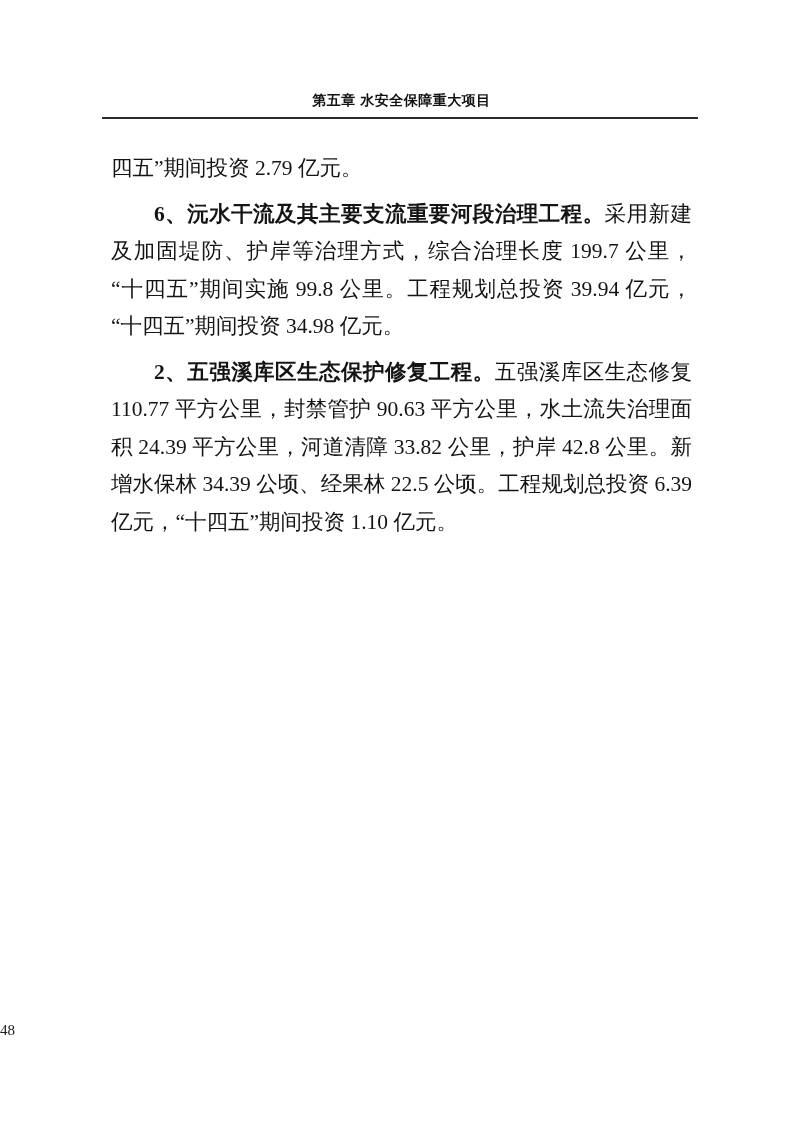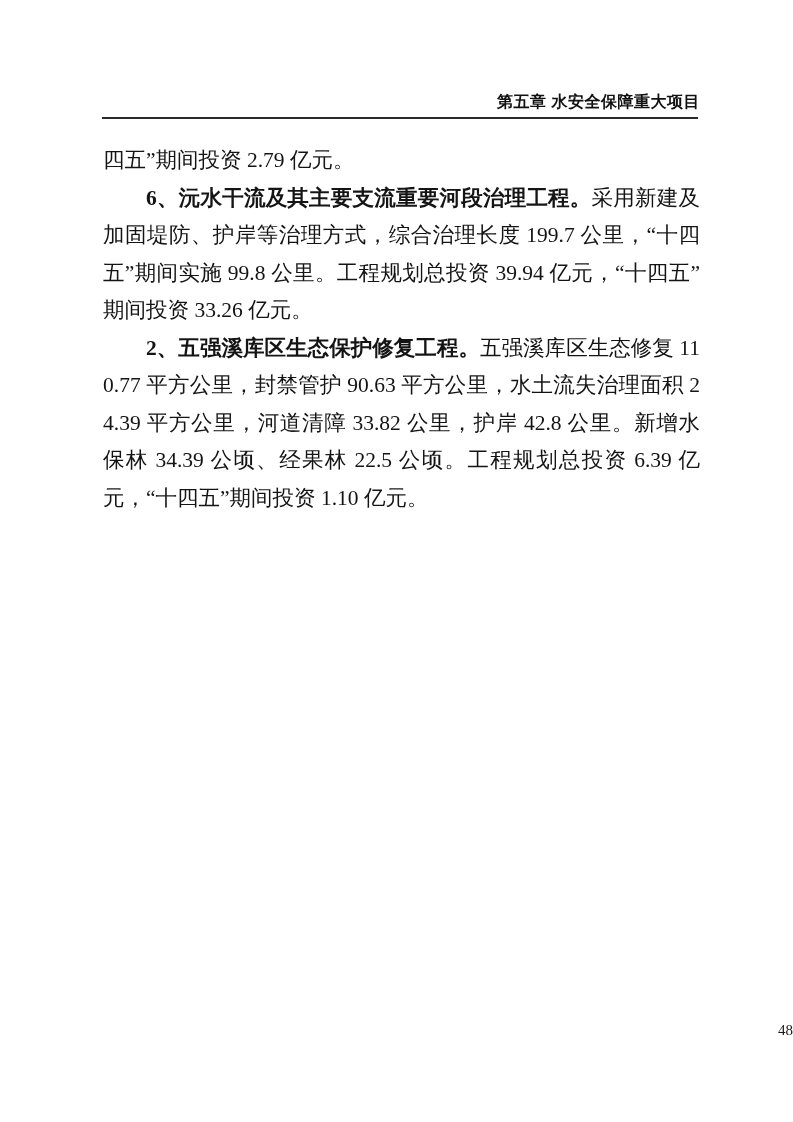--- a/index.html
+++ b/index.html
@@ -14,24 +14,24 @@
     background: #ffffff;
     overflow: hidden;
     font-family: "Liberation Serif", "DejaVu Serif", serif;
     color: #141414;
   }
   .running-head {
     position: absolute;
     top: 92px;
     left: 103px;
     width: 597px;
-    text-align: right;
+    text-align: center;
     font-family: "Liberation Sans", "DejaVu Sans", sans-serif;
     font-weight: 700;
-    font-size: 16px;
+    font-size: 14px;
     letter-spacing: 0.5px;
     color: #111111;
     white-space: nowrap;
   }
   .head-rule {
     position: absolute;
     top: 117px;
     left: 102px;
     width: 596px;
     height: 2px;
@@ -41,36 +41,36 @@
     position: absolute;
     top: 142px;
     left: 103px;
     width: 597px;
     font-size: 21.5px;
     line-height: 37.5px;
     text-align: justify;
     word-break: break-all;
   }
   .content p {
-    margin: 0;
+    margin: 8px;
     padding: 0;
     text-indent: 2em;
   }
   .content p.continuation {
     text-indent: 0;
   }
   .lead {
     font-weight: 700;
   }
   .page-number {
     position: absolute;
     top: 1022px;
     left: 0;
     width: 100%;
-    text-align: right;
+    text-align: left;
     font-size: 15px;
     color: #1a1a1a;
     font-family: Liberation Serif, serif;
   }
 </style>
 </head>
 <body>
 
 <div class="page">
 
@@ -80,21 +80,21 @@
 
   <div class="content">
 
     <p class="continuation">
       <span>四五”期间投资 2.79 亿元。</span>
     </p>
 
 
 
     <p>
-      <span class="lead">6、沅水干流及其主要支流重要河段治理工程。</span><span>采用新建及加固堤防、护岸等治理方式，综合治理长度 199.7 公里，“十四五”期间实施 99.8 公里。工程规划总投资 39.94 亿元，“十四五”期间投资 33.26 亿元。</span>
+      <span class="lead">6、沅水干流及其主要支流重要河段治理工程。</span><span>采用新建及加固堤防、护岸等治理方式，综合治理长度 199.7 公里，“十四五”期间实施 99.8 公里。工程规划总投资 39.94 亿元，“十四五”期间投资 34.98 亿元。</span>
     </p>
 
     <p>
       <span class="lead">2、五强溪库区生态保护修复工程。</span><span>五强溪库区生态修复 110.77 平方公里，封禁管护 90.63 平方公里，水土流失治理面积 24.39 平方公里，河道清障 33.82 公里，护岸 42.8 公里。新增水保林 34.39 公顷、经果林 22.5 公顷。工程规划总投资 6.39 亿元，“十四五”期间投资 1.10 亿元。</span>
     </p>
 
 
   </div>
 
   <div class="page-number">48</div>

